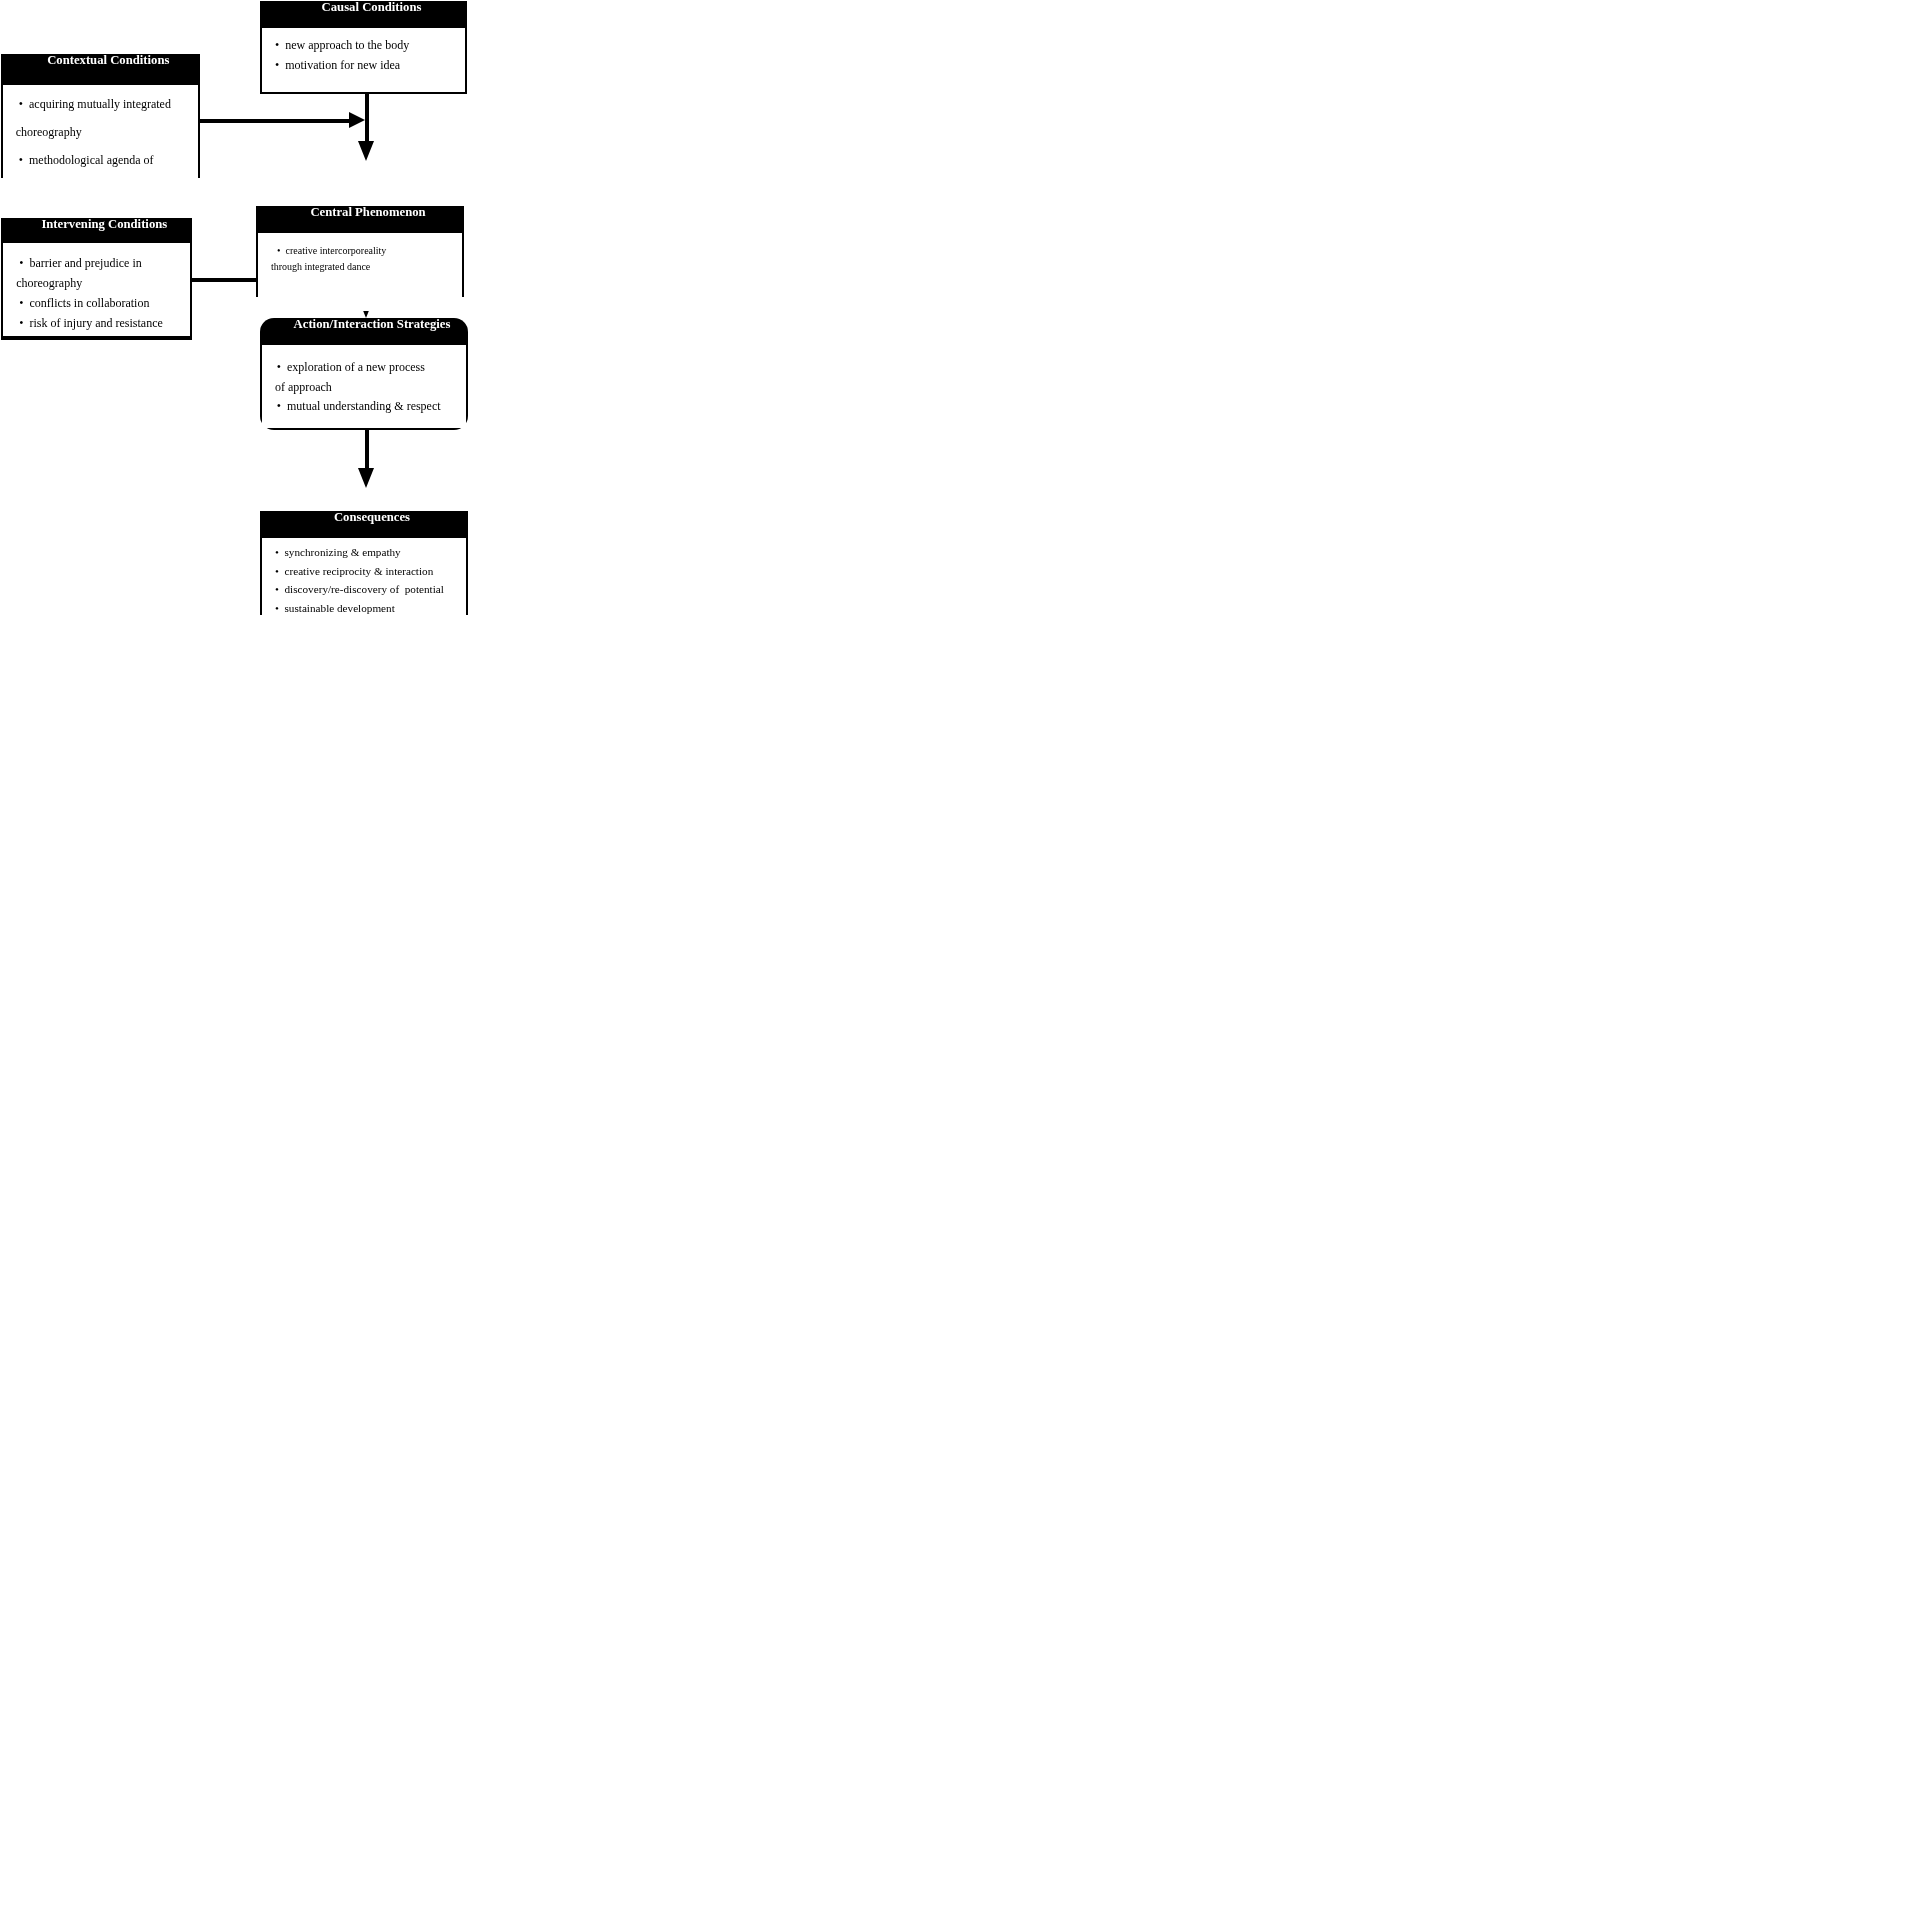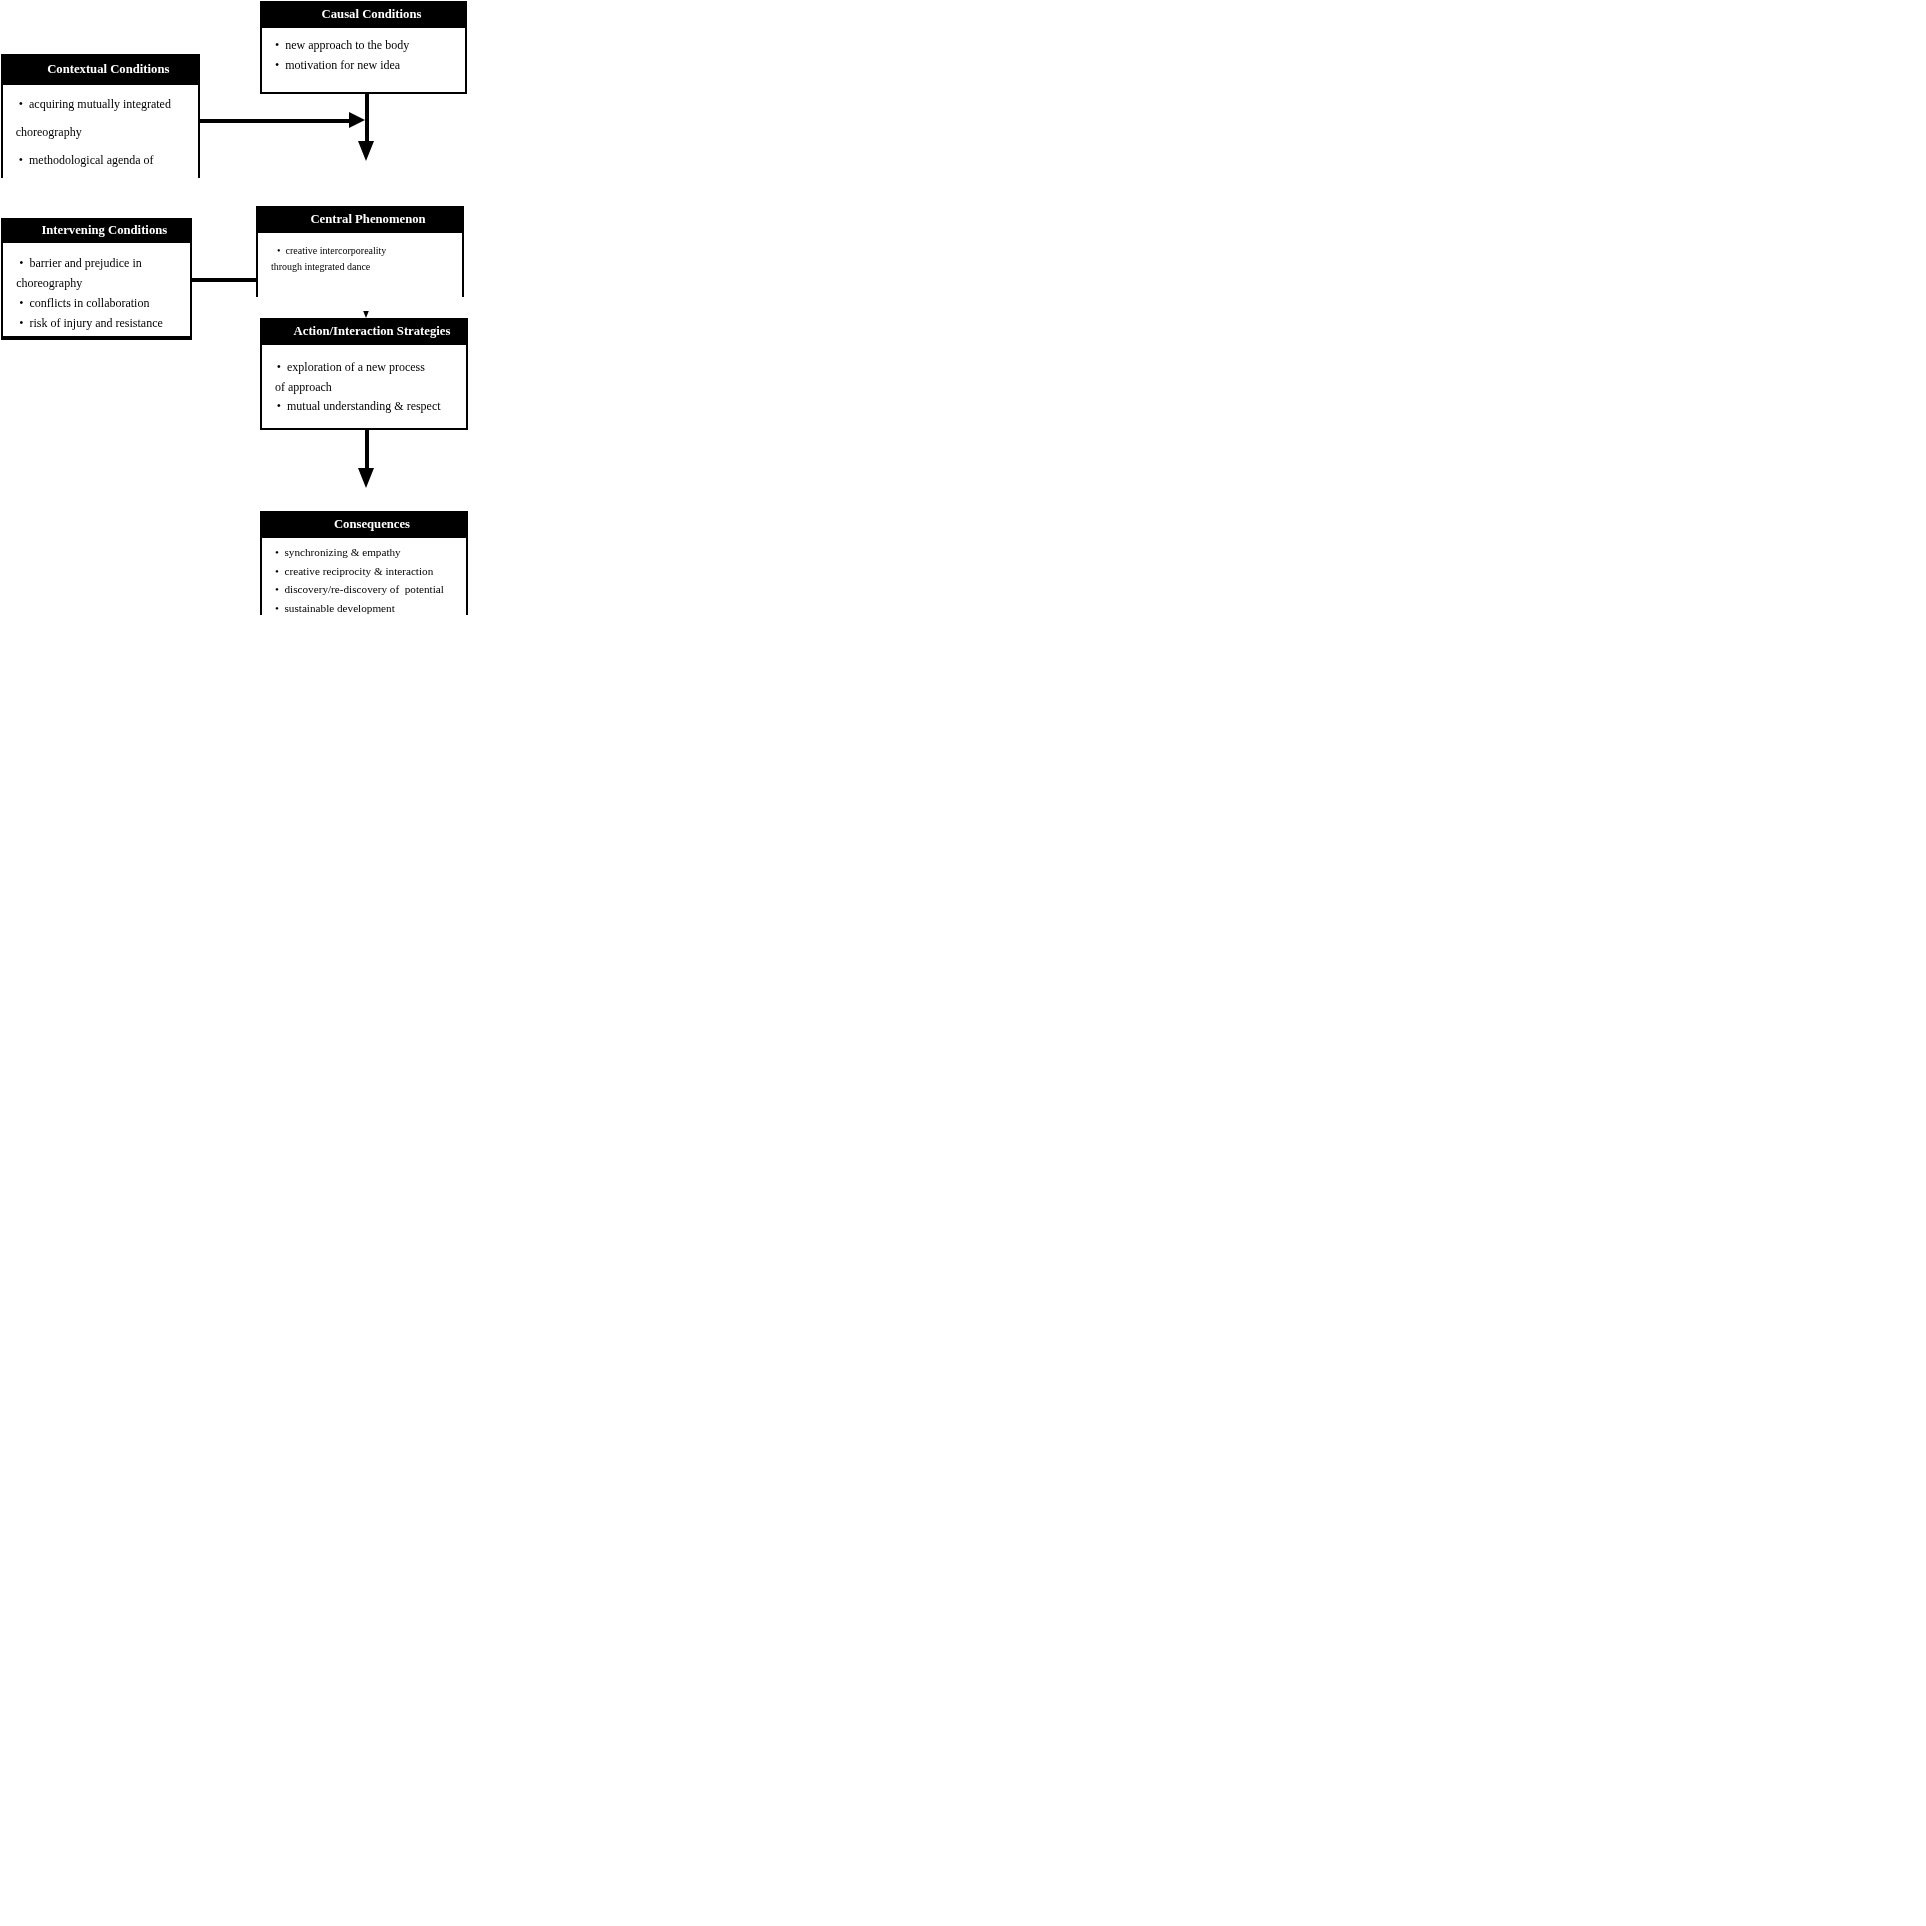--- a/index.html
+++ b/index.html
@@ -12,21 +12,20 @@
     color: #000000;
     overflow: hidden;
   }
   .box {
     position: absolute;
     background: #000000; 
     box-sizing: border-box;
   }
   .box-header {
     display: flex;
-    align-items: center;
     justify-content: center;
     color: #ffffff;
     font-weight: bold;
     font-size: 12.7px;
     line-height: 1;
     white-space: nowrap;
     padding-left: 16px;
   }
   .box-body {
     background: #ffffff;
@@ -50,21 +49,21 @@
 
   #box-central       { left: 256px; top: 161px;  width: 208px; height: 91px; margin-top: 45px; }
   #box-central .box-header { height: 27px; }
   #box-central .box-body   { height: 78px; padding: 10.4px 3.1px 0 13px; font-size: 10px; line-height: 16px; }
   #box-central .item       { text-indent: 6.2px; }
 
   #box-intervening   { left: 0.8px;   top: 218px;  width: 191px; height: 122px; }
   #box-intervening .box-header { height: 25px; }
   #box-intervening .box-body   { height: 93px; padding: 9.6px 2.3px 0 13.5px; font-size: 12px; line-height: 20px; }
 
-  #box-action        { left: 260px; top: 318px;  width: 208px; height: 112px; }
+  #box-action        { left: 260px; top: 318px;  width: 208px; height: 112px; border-radius: 14px; }
   #box-action .box-header { height: 27px; }
   #box-action .box-body   { height: 83px; padding: 13px 3.1px 0 13px; font-size: 12px; line-height: 19.6px; }
   #box-action .item       { text-indent: 1.9px; }
 
   #box-consequences  { left: 260px; top: 511px; width: 208px; height: 115px; }
   #box-consequences .box-header { height: 27px; }
   #box-consequences .box-body   { height: 86px; padding: 5px 1.5px 0 11.6px; font-size: 11.2px; line-height: 18.5px; }
   #box-consequences .item       { text-indent: 1.5px; }
 
   

